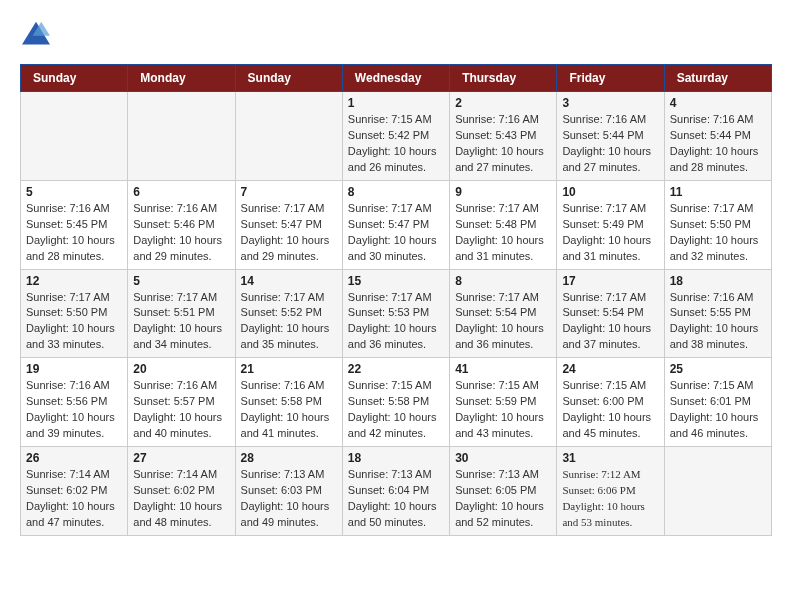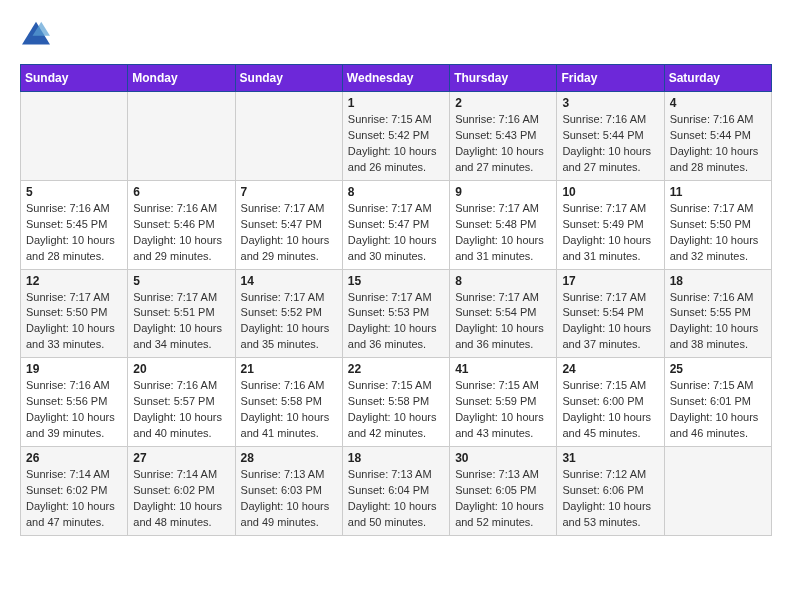--- a/index.html
+++ b/index.html
@@ -46,25 +46,25 @@
     .calendar-subtitle {
       font-size: 16px;
       color: #444;
     }
     table {
       width: 100%;
       border-collapse: collapse;
       table-layout: fixed;
     }
     thead tr th {
-      background: #6d28d9;
+      background: #7f1d1d;
       color: #fff;
       font-size: 12px;
       font-weight: bold;
-      padding: 6px 4px;
+      padding: 6px 12px;
       text-align: left;
       border: 1px solid #1e4a9a;
     }
     tbody tr td {
       border: 1px solid #ccc;
       vertical-align: top;
       padding: 4px 5px;
       font-size: 10px;
       color: #222;
       height: 80px;
@@ -339,21 +339,21 @@
         </td>
         <td>
           <span class="day-number">30</span>
           <div class="day-info" style="white-space: pre-line;">Sunrise: 7:13 AM
 Sunset: 6:05 PM
 Daylight: 10 hours
 and 52 minutes.</div>
         </td>
         <td>
           <span class="day-number">31</span>
-          <div class="day-info" style="white-space: pre-line;">Sunrise: 7:12 AM
+          <div class="day-info" style="white-space: pre-line; font-family: Liberation Serif, serif;">Sunrise: 7:12 AM
 Sunset: 6:06 PM
 Daylight: 10 hours
 and 53 minutes.</div>
         </td>
         <td class="empty-cell"></td>
       </tr>
     </tbody>
 </table>
 
 </body></html>

